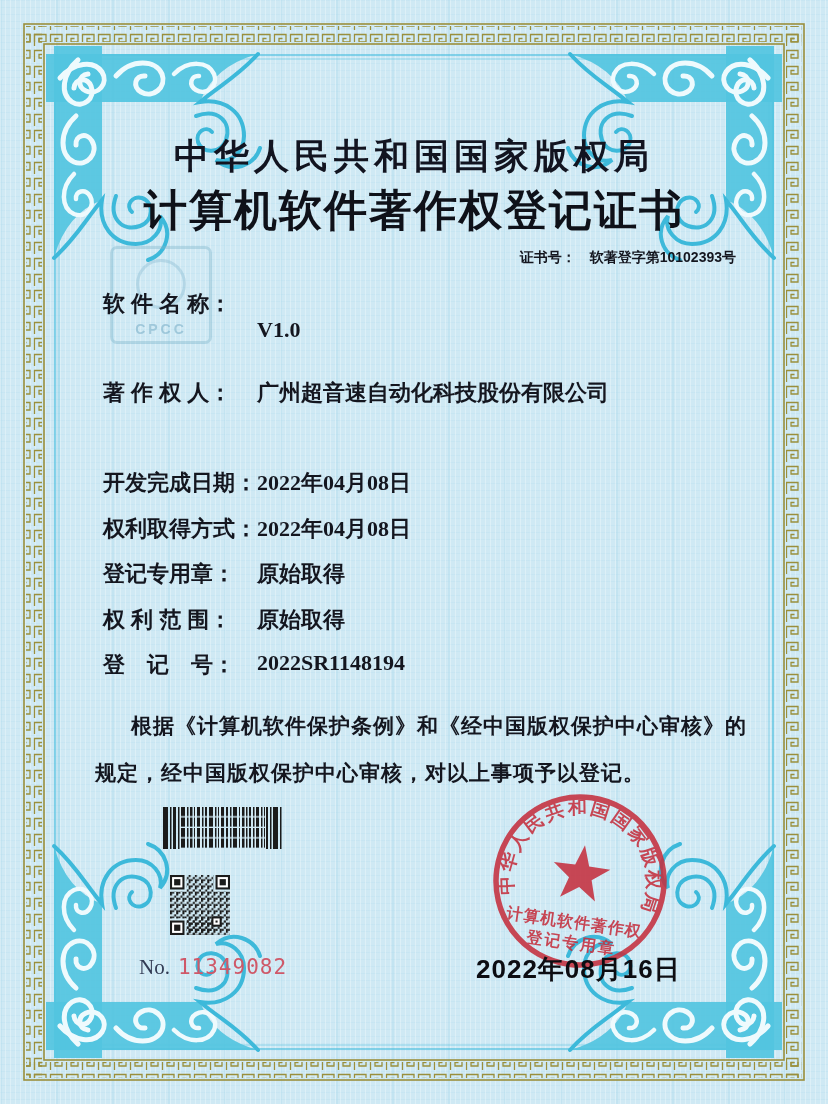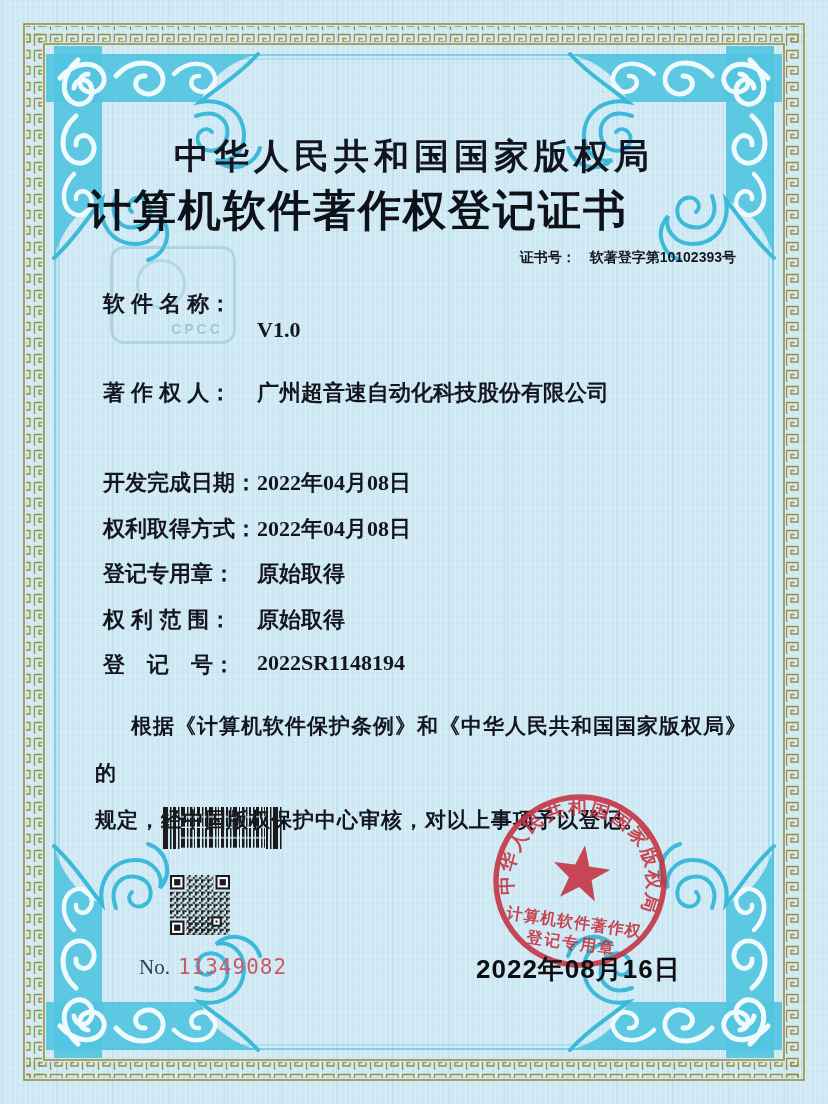--- a/index.html
+++ b/index.html
@@ -13,21 +13,21 @@
     font-family:"Liberation Sans",sans-serif;
     color:#14161f;
   }
   .abs{position:absolute;}
   .authority{
     top:133px;left:0;width:828px;text-align:center;
     font-family:"Liberation Serif",serif;font-weight:700;
     font-size:35px;letter-spacing:5px;white-space:nowrap;color:#121420;
   }
   .cert-title{
-    top:182px;left:0;width:716px;text-align:center;
+    top:182px;left:0;width:828px;text-align:center;
     font-family:"Liberation Serif",serif;font-weight:700;
     font-size:43px;letter-spacing:2px;white-space:nowrap;color:#0f1119;
   }
   .certno{
     top:249px;right:92px;font-size:14px;font-weight:700;
     font-family:"Liberation Sans",sans-serif;white-space:nowrap;color:#14161f;
   }
   .certno .gap{display:inline-block;width:14px;}
   .row{position:absolute;left:103px;width:640px;height:28px;white-space:nowrap;}
   .lab{font-family:"Liberation Sans",sans-serif;font-weight:700;font-size:22px;color:#14161f;}
@@ -41,21 +41,21 @@
   .statement .l2{display:block;}
   .serial{top:955px;left:139px;white-space:nowrap;}
   .serial .no{font-family:"Liberation Serif",serif;font-size:21px;color:#333c55;}
   .serial .num{font-family:"DejaVu Sans Mono",monospace;font-size:21px;letter-spacing:1px;color:#cf5868;margin-left:8px;}
   .issue-date{
     top:952px;left:476px;font-size:26px;font-weight:700;letter-spacing:1px;
     font-family:"Liberation Sans",sans-serif;color:#0d0d12;white-space:nowrap;z-index:6;
   }
   .ghost{
     top:246px;left:110px;width:96px;height:92px;border:3px solid rgba(126,180,202,.40);
-    border-radius:14px;z-index:1;padding-left:24px;
+    border-radius:7px;z-index:1;
   }
   .ghost .gc{
     position:absolute;top:10px;left:23px;width:44px;height:44px;border-radius:50%;
     border:3px solid rgba(126,180,202,.35);
   }
   .ghost .gt{
     position:absolute;bottom:4px;width:100%;text-align:center;
     font-size:14px;font-weight:700;letter-spacing:3px;color:rgba(116,172,196,.55);
     font-family:"Liberation Sans",sans-serif;
   }
@@ -141,21 +141,21 @@
   <div class="row content" style="top:605px">
     <span class="lab">权 利 范 围：</span>
     <span class="val">原始取得</span>
   </div>
   <div class="row content" style="top:650px">
     <span class="lab">登　记　号：</span>
     <span class="val">2022SR1148194</span>
   </div>
 
   <div class="abs statement content">
-    <span class="l1">根据《计算机软件保护条例》和《中华人民共和国国家版权局》的</span>
+    <span class="l1">根据《计算机软件保护条例》和《经中国版权保护中心审核》的</span>
     <span class="l2">规定，经中国版权保护中心审核，对以上事项予以登记。</span>
   </div>
 
   <svg class="abs content" width="120" height="42" viewBox="0 0 120 42" style="top:807px;left:163px;">
     <defs>
       <pattern id="bcrow" width="86" height="10.5" patternUnits="userSpaceOnUse">
         <g fill="#1b1b1b">
           <rect x="0" y="0" width="2" height="9.2"></rect>
             <rect x="4" y="0" width="1.5" height="9.2"></rect>
           <rect x="7" y="0" width="3" height="9.2"></rect>

